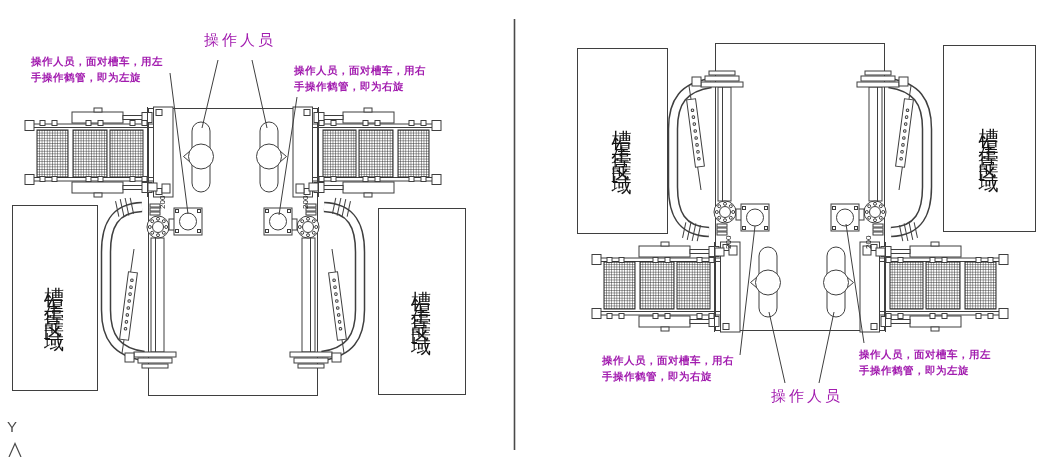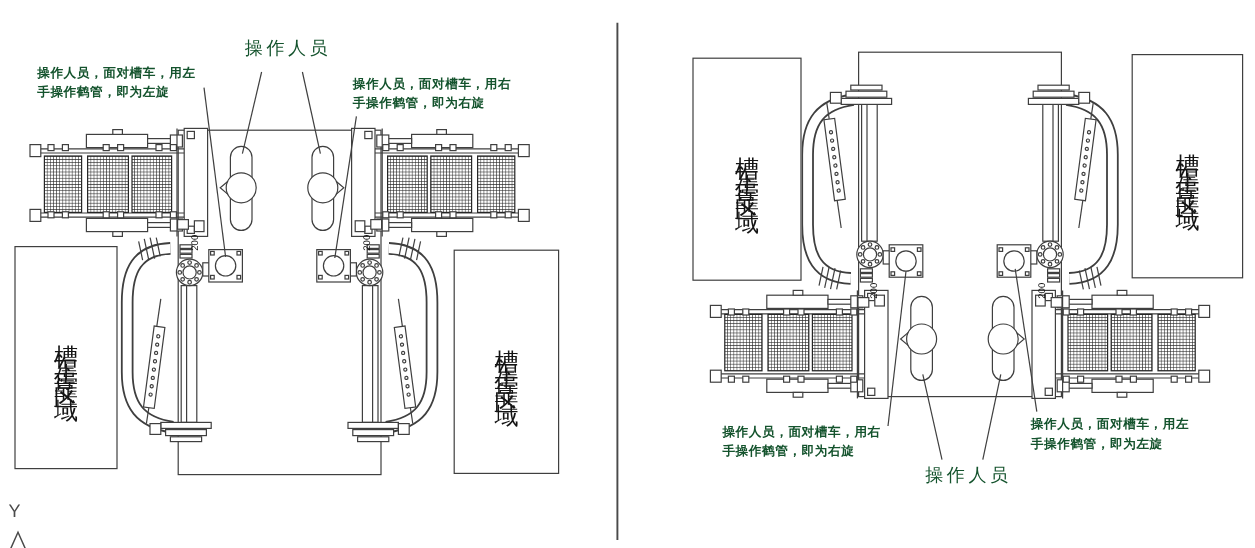--- a/index.html
+++ b/index.html
@@ -1,21 +1,21 @@
 <!DOCTYPE html>
 <html><head>
 <meta charset="utf-8">
 <style>
   html,body{margin:0;padding:0;background:#ffffff;}
   .stage{
     position:relative;width:1046px;height:457px;background:#fff;overflow:hidden;
     font-family:"Liberation Sans","DejaVu Sans",sans-serif;color:#141414;
   }
   .stage svg{position:absolute;left:0;top:0;}
-  .txt{position:absolute;white-space:nowrap;color:#14532d;}
+  .txt{position:absolute;white-space:nowrap;color:#a21caf;}
   .op-label{font-size:15px;letter-spacing:3px;}
   .note{font-size:10.5px;font-weight:700;line-height:16px;letter-spacing:0.5px;}
   .zone{
     position:absolute;border:1.4px solid #3f3f3f;background:#fff;
     display:flex;align-items:center;justify-content:center;
     writing-mode:vertical-rl;text-orientation:upright;
     font-size:20px;letter-spacing:9px;color:#141414;
   }
   .y-axis{font-size:15px;color:#4a4a4a;}
 </style>

